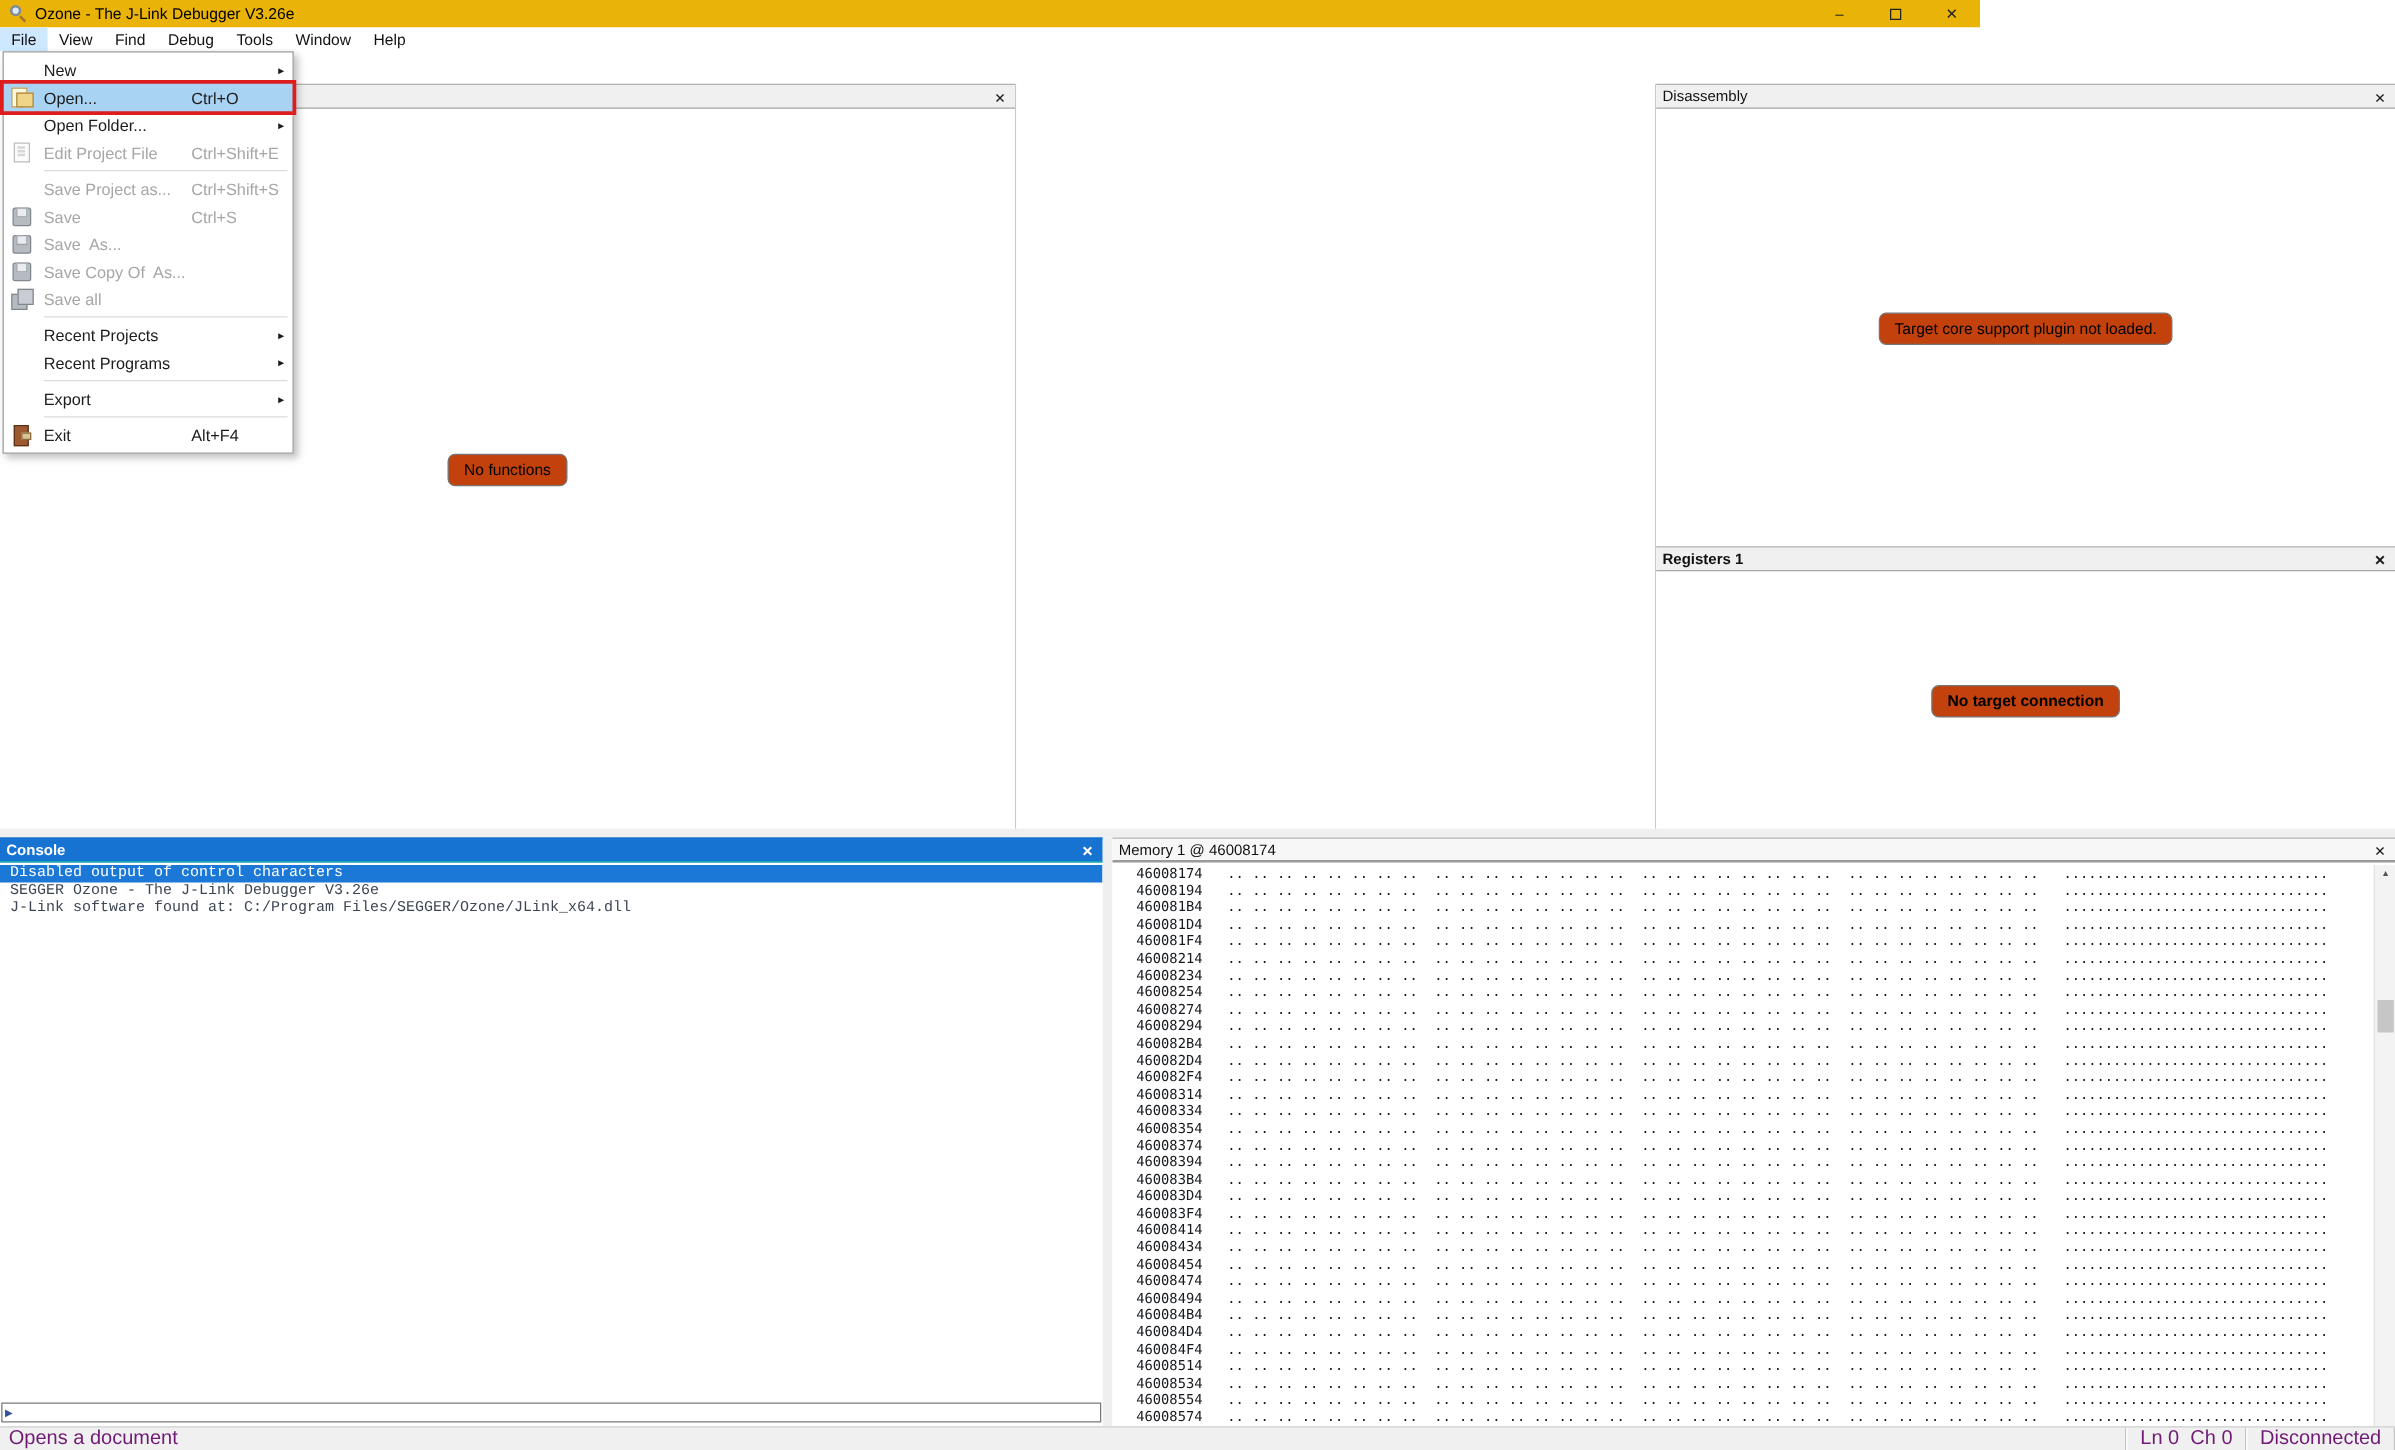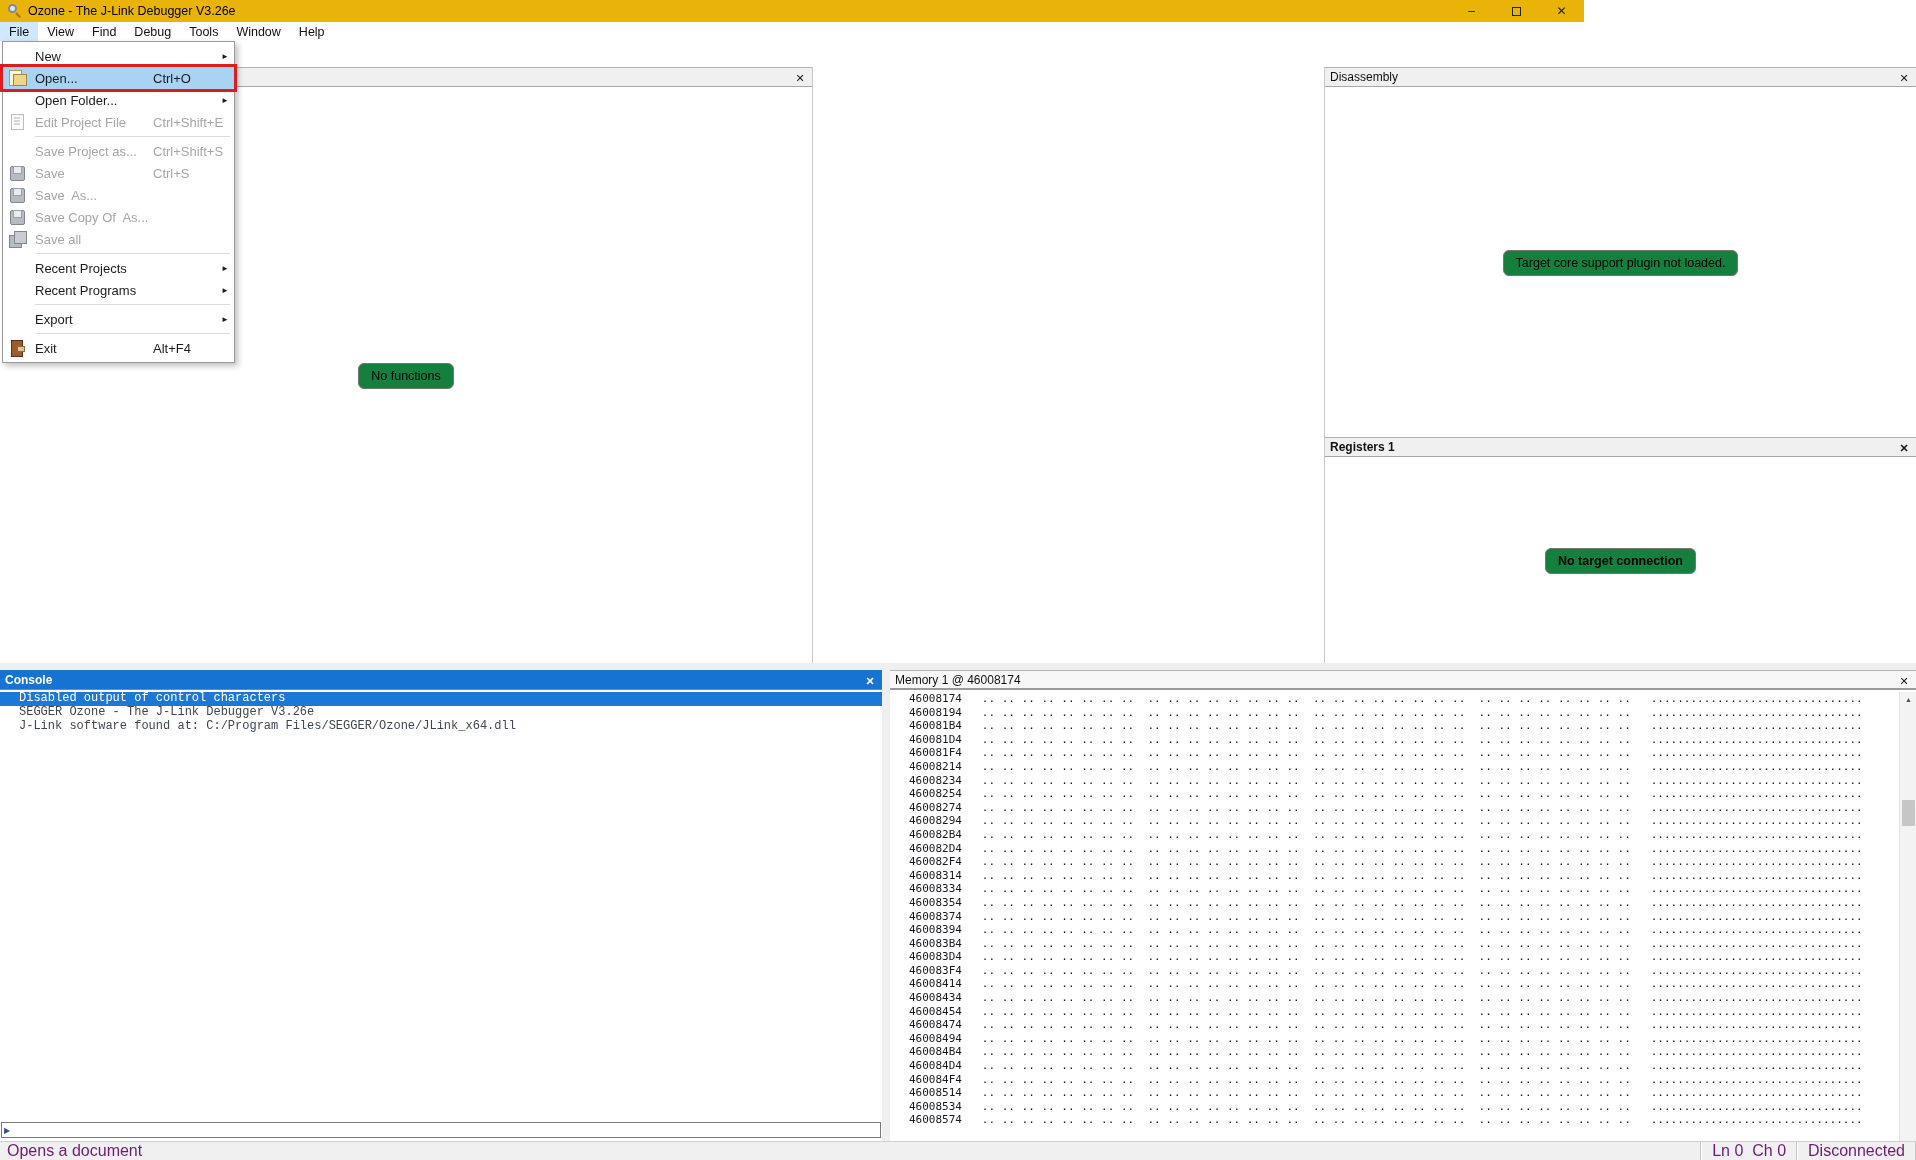--- a/index.html
+++ b/index.html
@@ -22,35 +22,35 @@
   .mb-item.active { background:#cde8ff; }
 
   .toolstrip { position:absolute; left:0; top:41px; width:1916px; height:26px; background:#ffffff; }
 
   
   .panel { position:absolute; background:#ffffff; }
   .panel-header { position:relative; height:20px; background:#f0f0f0; border-top:1px solid #b3b3b3; border-bottom:1px solid #a8a8a8; font-size:12px; color:#111; display:flex; align-items:center; padding-left:5px; }
   .close-btn { position:absolute; right:4px; top:2px; width:16px; height:16px; display:flex; align-items:center; justify-content:center; font-size:11px; color:#1a1a1a; }
   .panel-body { position:absolute; left:0; right:0; top:22px; bottom:0; background:#fff; }
   .center-msg { display:flex; align-items:center; justify-content:center; height:100%; }
-  .msg-box { border:1px solid #767676; border-radius:6px; background:#15803d; padding:5px 12px; font-size:12.5px; color:#000; }
+  .msg-box { border:1px solid #767676; border-radius:6px; background:#c2410c; padding:5px 12px; font-size:12.5px; color:#000; }
 
   .functions-panel { left:0; top:67px; width:813px; height:596px; border-right:1px solid #c9c9c9; }
   .mid-panel { left:813px; top:67px; width:512px; height:596px; border-right:1px solid #c9c9c9; background:#fff; }
   .disassembly-panel { left:1325px; top:67px; width:591px; height:370px; }
   .registers-panel { left:1325px; top:437px; width:591px; height:226px;font-weight:bold; }
   .h-splitter { position:absolute; left:0; top:663px; width:1916px; height:7px; background:#efefef; }
   .v-divider { position:absolute; left:882px; top:670px; width:8px; height:471px; background:#efefef; }
 
   
   .console-panel { left:0; top:670px; width:882px; height:471px; }
   .console-panel .panel-header { background:#1673d2; border-top:1px solid #1673d2; border-bottom:1px solid #14b8a6; color:#fff; font-weight:bold; }
   .console-panel .close-btn { color:#ffffff; }
   .console-output { position:absolute; left:0; right:0; top:22px; bottom:22px; overflow:hidden; }
-  .console-line { white-space:pre; font-family:"Liberation Mono", monospace; font-size:12px; line-height:13.8px; color:#3d4653; padding-left:19px; }
+  .console-line { white-space:pre; font-family:"Liberation Mono", monospace; font-size:12px; line-height:13.8px; color:#3d4653; padding-left:8px; }
   .console-line.selected { background:#1b78d6; color:#ffffff; }
   .console-input { position:absolute; left:1px; right:1px; bottom:3px; height:16px; border:1px solid #7a7a7a; background:#fff; display:flex; align-items:center; }
   .prompt-icon { font-size:8px; color:#33519e; margin-left:2px; }
 
   
   .memory-panel { left:890px; top:670px; width:1026px; height:540px; }
   .memory-panel .panel-header { background:#f7f7f7; border-bottom:2px solid #9a9a9a; }
   .memory-rows { position:absolute; left:0; right:17px; top:22px; bottom:0; overflow:hidden; padding-left:19px; }
   .mem-row { white-space:pre; font-family:"DejaVu Sans Mono", monospace; font-size:11px; line-height:13.6px; color:#16191d; }
   .memory-scrollbar { position:absolute; right:0; top:22px; bottom:0; width:17px; background:#f3f3f3; border-left:1px solid #e2e2e2; }
@@ -209,20 +209,21 @@
         <div class="mem-row">46008414   .. .. .. .. .. .. .. ..  .. .. .. .. .. .. .. ..  .. .. .. .. .. .. .. ..  .. .. .. .. .. .. .. ..   ................................</div>
         <div class="mem-row">46008434   .. .. .. .. .. .. .. ..  .. .. .. .. .. .. .. ..  .. .. .. .. .. .. .. ..  .. .. .. .. .. .. .. ..   ................................</div>
         <div class="mem-row">46008454   .. .. .. .. .. .. .. ..  .. .. .. .. .. .. .. ..  .. .. .. .. .. .. .. ..  .. .. .. .. .. .. .. ..   ................................</div>
         <div class="mem-row">46008474   .. .. .. .. .. .. .. ..  .. .. .. .. .. .. .. ..  .. .. .. .. .. .. .. ..  .. .. .. .. .. .. .. ..   ................................</div>
         <div class="mem-row">46008494   .. .. .. .. .. .. .. ..  .. .. .. .. .. .. .. ..  .. .. .. .. .. .. .. ..  .. .. .. .. .. .. .. ..   ................................</div>
         <div class="mem-row">460084B4   .. .. .. .. .. .. .. ..  .. .. .. .. .. .. .. ..  .. .. .. .. .. .. .. ..  .. .. .. .. .. .. .. ..   ................................</div>
         <div class="mem-row">460084D4   .. .. .. .. .. .. .. ..  .. .. .. .. .. .. .. ..  .. .. .. .. .. .. .. ..  .. .. .. .. .. .. .. ..   ................................</div>
         <div class="mem-row">460084F4   .. .. .. .. .. .. .. ..  .. .. .. .. .. .. .. ..  .. .. .. .. .. .. .. ..  .. .. .. .. .. .. .. ..   ................................</div>
         <div class="mem-row">46008514   .. .. .. .. .. .. .. ..  .. .. .. .. .. .. .. ..  .. .. .. .. .. .. .. ..  .. .. .. .. .. .. .. ..   ................................</div>
         <div class="mem-row">46008534   .. .. .. .. .. .. .. ..  .. .. .. .. .. .. .. ..  .. .. .. .. .. .. .. ..  .. .. .. .. .. .. .. ..   ................................</div>
+        <div class="mem-row">46008554   .. .. .. .. .. .. .. ..  .. .. .. .. .. .. .. ..  .. .. .. .. .. .. .. ..  .. .. .. .. .. .. .. ..   ................................</div>
         <div class="mem-row">46008574   .. .. .. .. .. .. .. ..  .. .. .. .. .. .. .. ..  .. .. .. .. .. .. .. ..  .. .. .. .. .. .. .. ..   ................................</div>
       </div>
     <div class="memory-scrollbar">
       <span class="sb-btn sb-up">▲</span>
       <span class="sb-thumb"></span>
       <span class="sb-btn sb-down">▼</span>
     </div>
   </div>
 
   <div class="statusbar">

